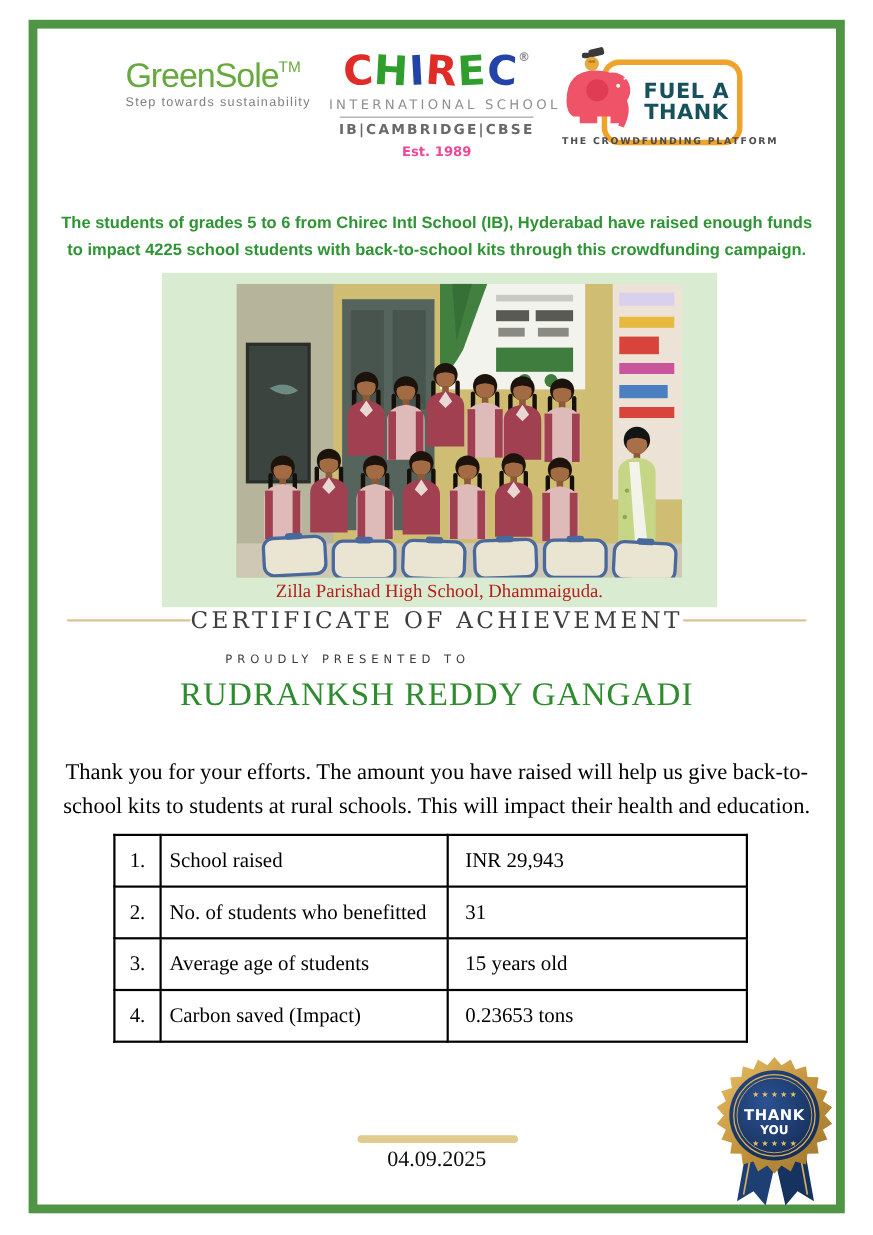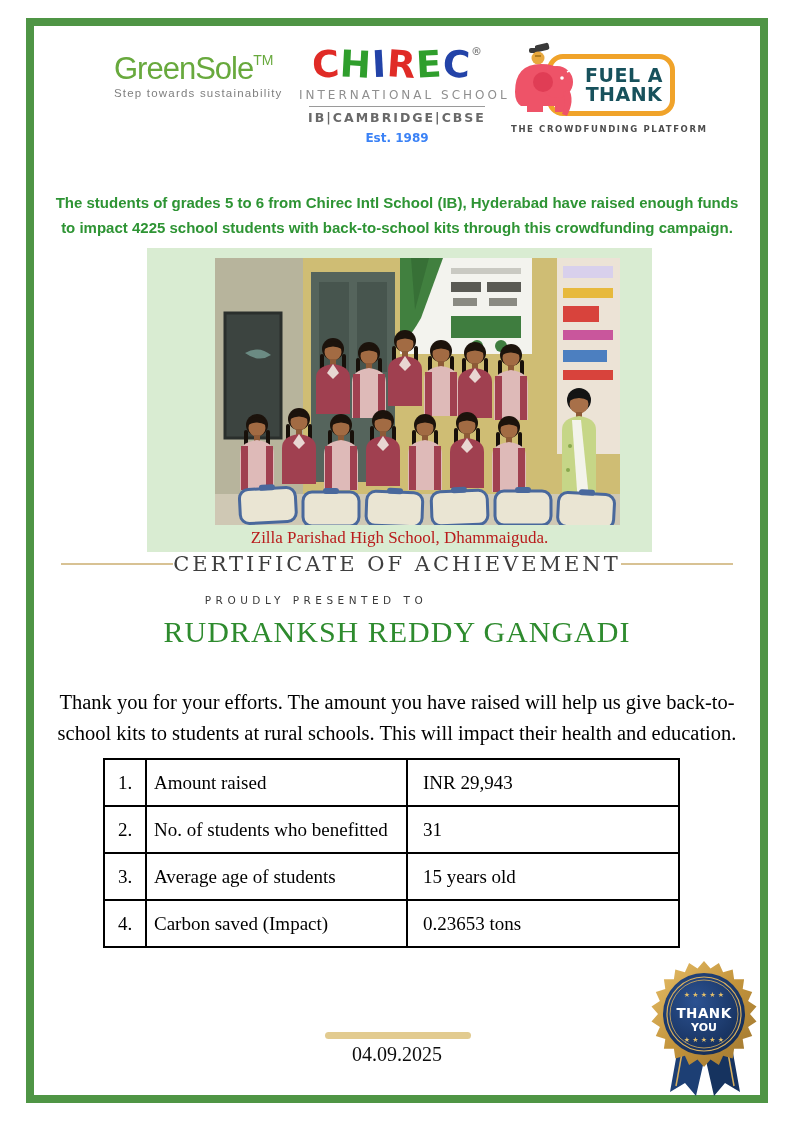--- a/index.html
+++ b/index.html
@@ -21,25 +21,25 @@
   .gs-tagline{font-size:11.5px;color:#7f7f7f;letter-spacing:1.2px;margin-top:4px;white-space:nowrap;}
 
   .chirec{position:absolute;left:299px;top:46px;width:196px;text-align:center;
           font-family:"DejaVu Sans",sans-serif;}
   .chirec-letters{font-size:37px;font-weight:bold;line-height:1;white-space:nowrap;}
   .chirec-letter{display:inline-block;letter-spacing:1px;}
   .chirec-reg{font-size:11px;color:#8a8a8a;vertical-align:top;}
   .chirec-l2{font-size:12px;color:#8f8f8f;letter-spacing:3px;margin-top:5px;white-space:nowrap;}
   .chirec-div{width:176px;height:1px;background:#9a9a9a;margin:4px auto 3px;}
   .chirec-l3{font-size:12.5px;font-weight:bold;color:#696969;letter-spacing:2px;white-space:nowrap;}
-  .chirec-l4{font-size:12px;font-weight:bold;color:#3b82f6;margin-top:6px;}
+  .chirec-l4{font-size:12px;font-weight:bold;color:#ec4899;margin-top:6px;}
 
   .fuelad{position:absolute;left:505px;top:50px;width:176px;
           font-family:"DejaVu Sans",sans-serif;}
-  .fd-box{position:absolute;left:42px;top:4px;width:128px;height:62px;
+  .fd-box{position:absolute;left:42px;top:4px;width:128px;height:78px;
           border:5px solid #f0a32a;border-radius:16px;box-sizing:border-box;
           display:flex;flex-direction:column;justify-content:center;align-items:center;}
   .fd-t1,.fd-t2{font-size:19px;font-weight:bold;color:#17515c;line-height:1.02;
           letter-spacing:0.5px;margin-left:26px;}
   .fd-eleph{position:absolute;left:0;top:-8px;}
   .fd-tagline{position:absolute;left:6px;top:74px;width:168px;font-size:8.5px;
           font-weight:bold;color:#4c4c4c;letter-spacing:1.6px;white-space:nowrap;}
 
   
   .intro{position:absolute;left:47px;top:176px;width:700px;text-align:center;
@@ -229,21 +229,21 @@
     <span class="title-rule"></span>
   </div>
   <div class="presented">PROUDLY PRESENTED TO</div>
   <div class="name">RUDRANKSH REDDY GANGADI</div>
   <p class="message">Thank you for your efforts. The amount you have raised will help us give back-to-school kits to students at rural schools. This will impact their health and education.</p>
 
   <table class="impact-table">
     <tbody>
         <tr>
           <td class="td-num">1.</td>
-          <td class="td-label">Amount raised</td>
+          <td class="td-label">School raised</td>
           <td class="td-value">INR 29,943</td>
         </tr>
         <tr>
           <td class="td-num">2.</td>
           <td class="td-label">No. of students who benefitted</td>
           <td class="td-value">31</td>
         </tr>
         <tr>
           <td class="td-num">3.</td>
           <td class="td-label">Average age of students</td>

